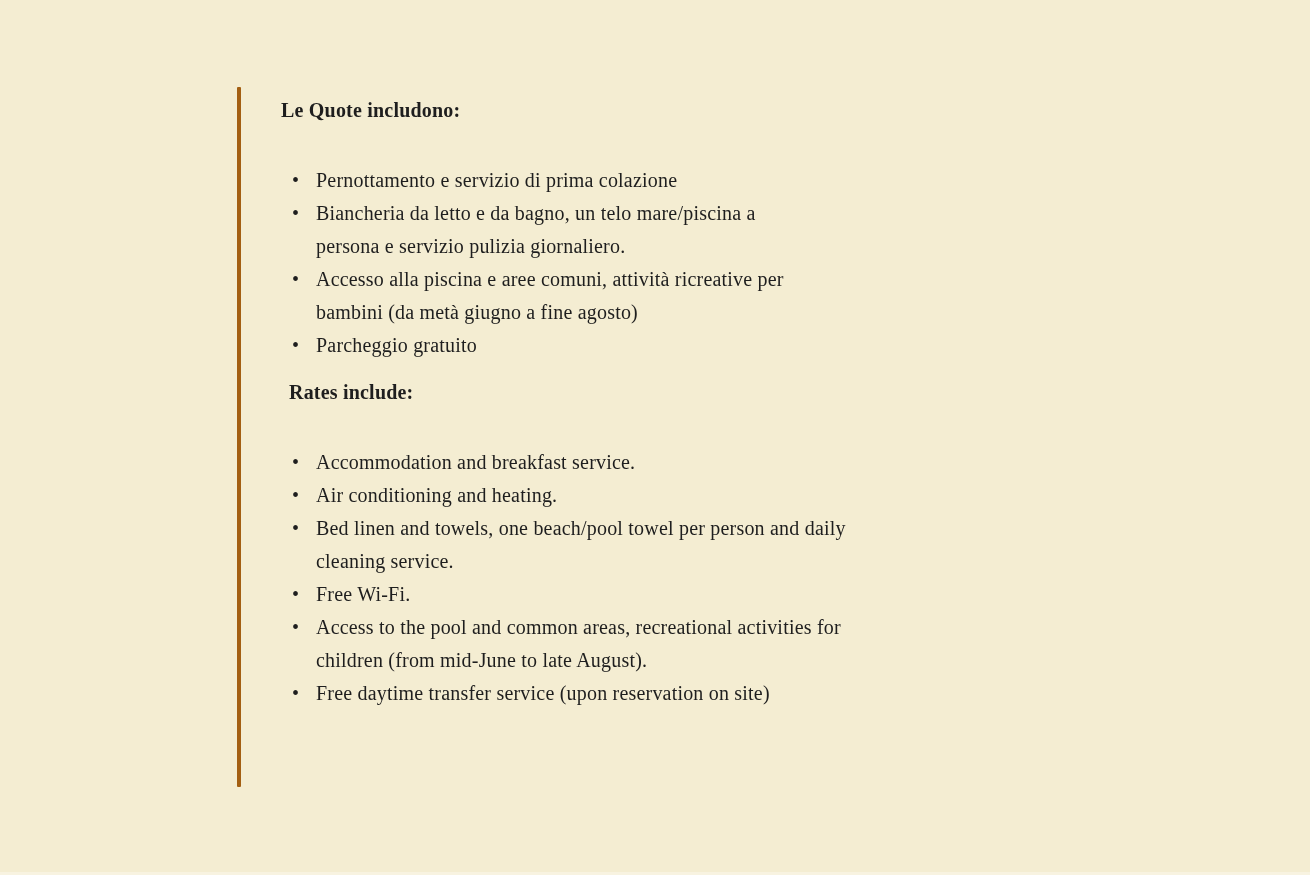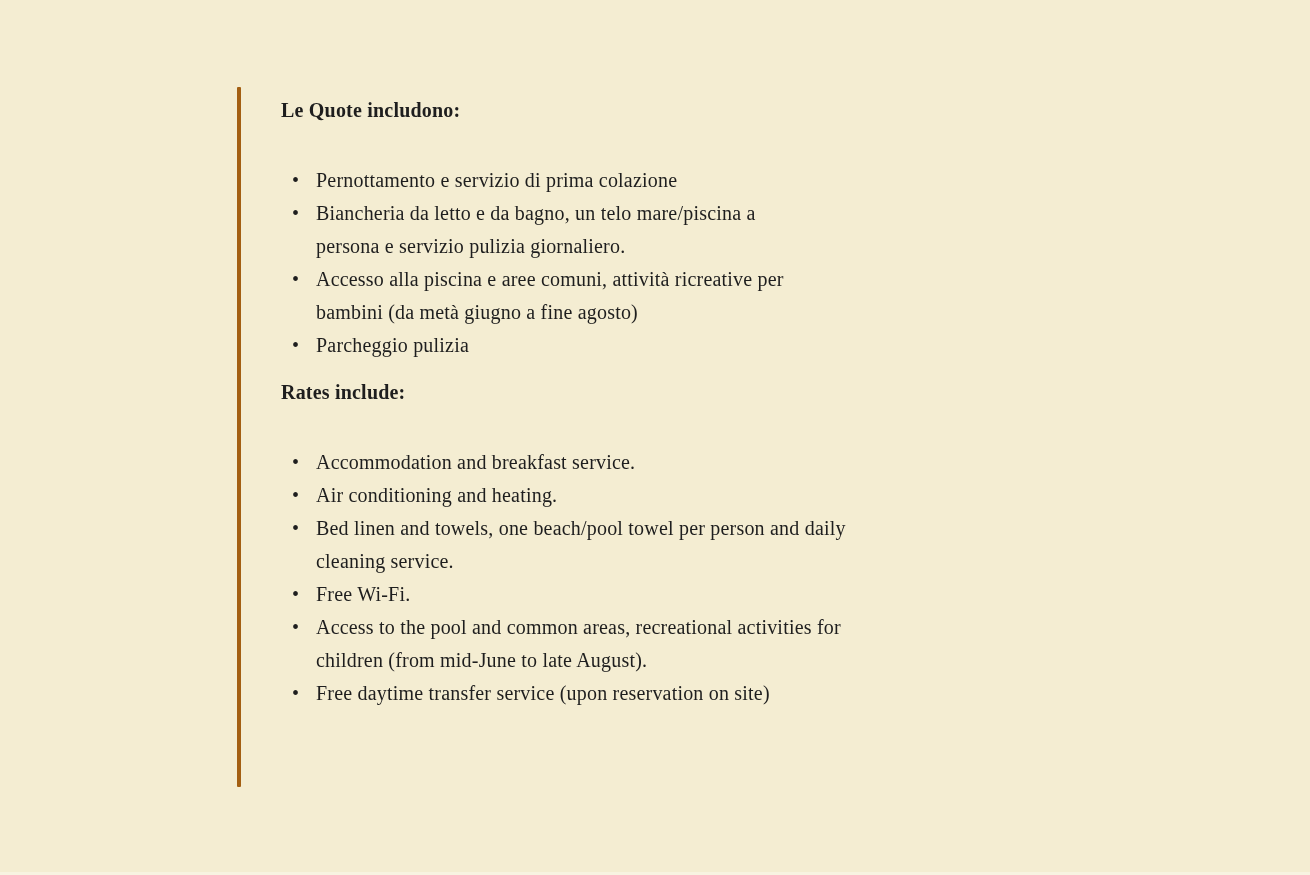--- a/index.html
+++ b/index.html
@@ -41,20 +41,21 @@
   .section-heading {
     font-size: 20px;
     line-height: 33px;
     font-weight: bold;
     letter-spacing: 0.2px;
     margin-bottom: 8px;
   }
 
   .section + .section .section-heading {
     margin-top: 14px;
+    margin-left: 8px;
   }
 
   ul.items {
     list-style: none;
     margin-top: 37px;
   }
 
   ul.items li {
     position: relative;
     padding-left: 35px;
@@ -95,21 +96,21 @@
   <div class="content">
 
     <div class="section">
       <div class="section-heading">Le Quote includono:</div>
       <ul class="items">
         <li><span class="item-text">Pernottamento e servizio di prima colazione</span></li>
         <li><span class="item-text">Biancheria da letto e da bagno, un telo mare/piscina a
 persona e servizio pulizia giornaliero.</span></li>
         <li><span class="item-text">Accesso alla piscina e aree comuni, attività ricreative per
 bambini (da metà giugno a fine agosto)</span></li>
-        <li><span class="item-text">Parcheggio pulizia</span></li>
+        <li><span class="item-text">Parcheggio gratuito</span></li>
       </ul>
     </div>
 
     <div class="section">
       <div class="section-heading">Rates include:</div>
       <ul class="items">
         <li><span class="item-text">Accommodation and breakfast service.</span></li>
         <li><span class="item-text">Air conditioning and heating.</span></li>
         <li><span class="item-text">Bed linen and towels, one beach/pool towel per person and daily
 cleaning service.</span></li>

